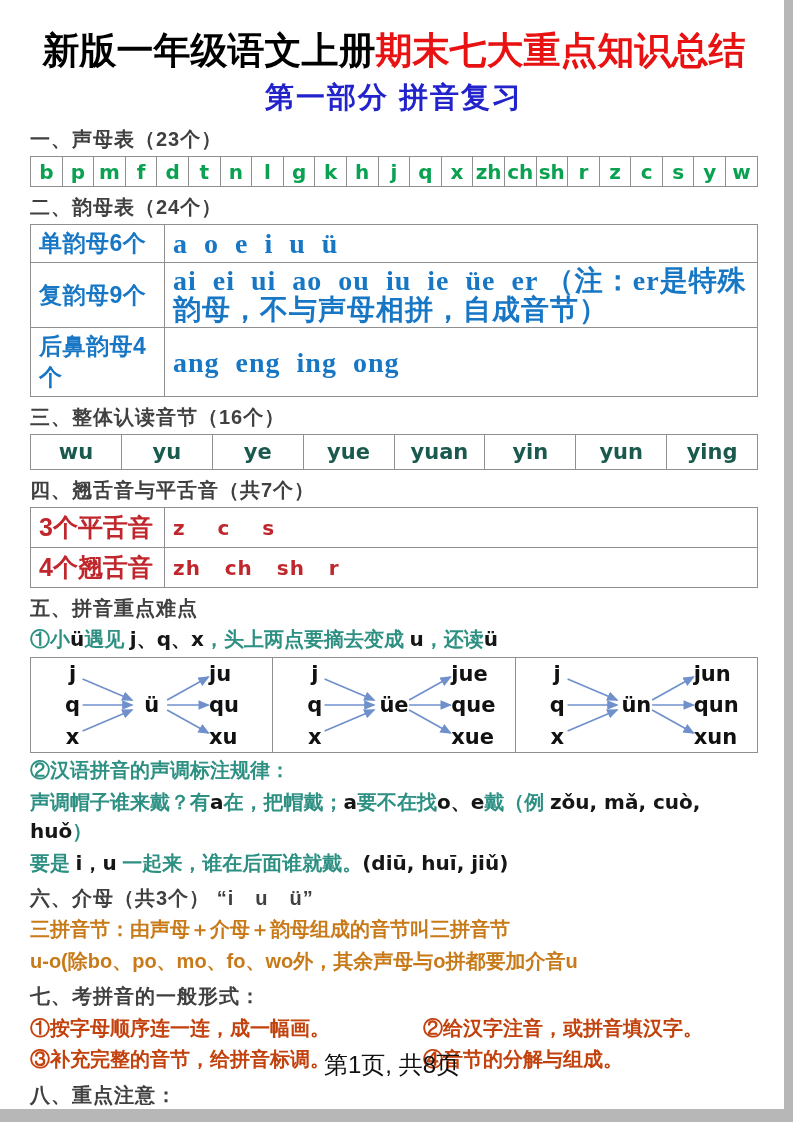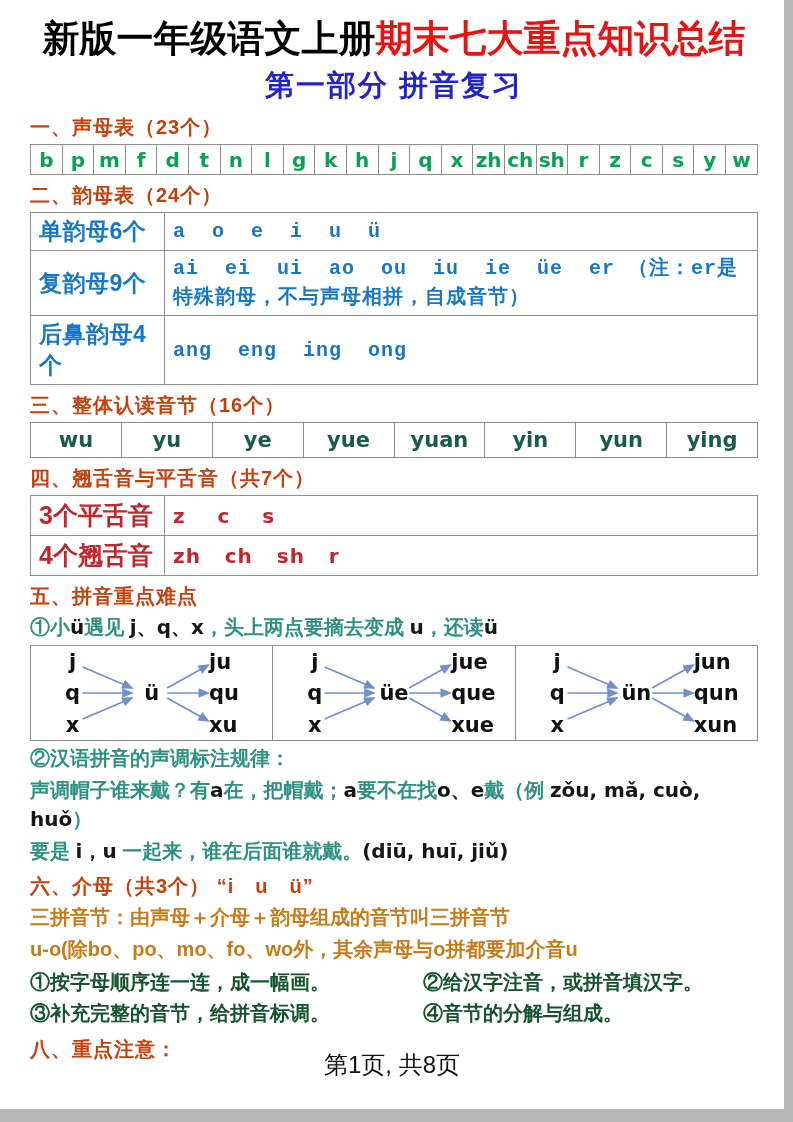--- a/index.html
+++ b/index.html
@@ -1,41 +1,41 @@
 <!DOCTYPE html>
 <html><head>
 <meta charset="utf-8">
 <style>
   html,body { margin:0; padding:0; background:#bfbfbf; }
   .page {
     width:793px; height:1122px; background:#ffffff; position:relative;
-    margin:0 auto; box-sizing:border-box; padding:12px 26px 0 30px;
+    margin:0 auto; box-sizing:border-box; padding:24px 26px 0 30px;
     font-family:"Liberation Sans", sans-serif; overflow:hidden;
     border-right:9px solid #b7b7b7; border-bottom:13px solid #b7b7b7;
   }
   
   .title { text-align:center; font-size:37px; font-weight:bold; line-height:1.25;
            margin:4px 0 2px; white-space:nowrap; letter-spacing:0px; color:#000; }
   .title .t-red { color:#e81212; }
   .subtitle { text-align:center; font-size:29px; font-weight:bold; color:#2323cb;
               margin:4px 0 8px; letter-spacing:2px; }
   
-  .sec-h { font-size:20px; font-weight:bold; color:#c2410c; margin:7px 0 3px;
+  .sec-h { font-size:20px; font-weight:bold; color:#404040; margin:7px 0 3px;
            letter-spacing:1px; }
   
   table { width:100%; border-collapse:collapse; table-layout:fixed; }
   td { border:1px solid #8f8f8f; box-sizing:border-box; }
   
   #initials-table td { text-align:center; height:30px; color:#0aa251; font-weight:bold;
         font-size:20px; font-family:"DejaVu Sans", sans-serif; padding:0; }
   
   .label-col { width:134px; }
   #finals-table td { padding:3px 8px; font-weight:bold; color:#1877c5; }
   #finals-table td.lbl { font-size:23px; letter-spacing:0.5px; }
-  #finals-table td.cnt { font-size:20px; font-family:Liberation Mono, monospace;
+  #finals-table td.cnt { font-size:28px; font-family:Liberation Serif, serif;
         white-space:pre-wrap; line-height:29px; letter-spacing:1px; }
   
   #whole-table td { text-align:center; height:35px; color:#19594e; font-weight:bold;
         font-size:21px; font-family:"DejaVu Sans", sans-serif; }
   
   #tongue-table td { padding:3px 8px; font-weight:bold; color:#c0272d; }
   #tongue-table td.lbl { font-size:25px; }
   #tongue-table td.cnt { font-size:20px; font-family:"DejaVu Sans", sans-serif;
         white-space:pre-wrap; letter-spacing:1px; }
   
@@ -49,21 +49,21 @@
   .dg-cell { position:relative; height:94px; }
   .dg-cell svg.arrows { position:absolute; left:0; top:0; width:100%; height:100%; }
   .dg-col { position:absolute; top:0; bottom:0; display:flex; flex-direction:column;
             justify-content:space-around; font-family:"DejaVu Sans", sans-serif;
             font-weight:bold; font-size:21px; color:#111; }
   .dg-left   { left:34px;  text-align:center; }
   .dg-center { left:0; right:0; justify-content:center; text-align:center; }
   .dg-right  { left:178px; text-align:left; }
   
   .two-col { display:grid; grid-template-columns:54% 46%; }
-  .two-col .item { font-size:20px; font-weight:bold; color:#14532d; line-height:31px; }
+  .two-col .item { font-size:20px; font-weight:bold; color:#c2410c; line-height:31px; }
   
   .footer { position:absolute; left:0; right:0; bottom:28px; text-align:center;
             font-family:Liberation Sans, sans-serif; font-size:24px; color:#111; }
 </style>
 </head>
 <body>
 
 <div class="page">
 
   <div class="title">
@@ -259,20 +259,21 @@
   </table>
 
   <div class="line teal">②汉语拼音的声调标注规律：</div>
   <div class="line"><span class="seg-cn">声调帽子谁来戴？有</span><span class="seg-lat">a</span><span class="seg-cn">在，把帽戴；</span><span class="seg-lat">a</span><span class="seg-cn">要不在找</span><span class="seg-lat">o、e</span><span class="seg-cn">戴（例 </span><span class="seg-lat">zǒu, mǎ, cuò, huǒ</span><span class="seg-cn">）</span></div>
   <div class="line"><span class="seg-cn">要是 </span><span class="seg-lat">i，u</span><span class="seg-cn"> 一起来，谁在后面谁就戴。</span><span class="seg-lat">(diū, huī, jiǔ)</span></div>
 
   <div class="sec-h">六、介母（共3个）  “i　u　ü”</div>
   <div class="line orange">三拼音节：由声母＋介母＋韵母组成的音节叫三拼音节</div>
   <div class="line orange">u-o(除bo、po、mo、fo、wo外，其余声母与o拼都要加介音u</div>
 
+  <div class="sec-h">七、考拼音的一般形式：</div>
   <div class="two-col" id="exam-grid">
       <div class="item">①按字母顺序连一连，成一幅画。</div>
       <div class="item">②给汉字注音，或拼音填汉字。</div>
       <div class="item">③补充完整的音节，给拼音标调。</div>
       <div class="item">④音节的分解与组成。</div>
     </div>
 
   <div class="sec-h">八、重点注意：</div>
 
   <div class="footer">第1页, 共8页</div>

